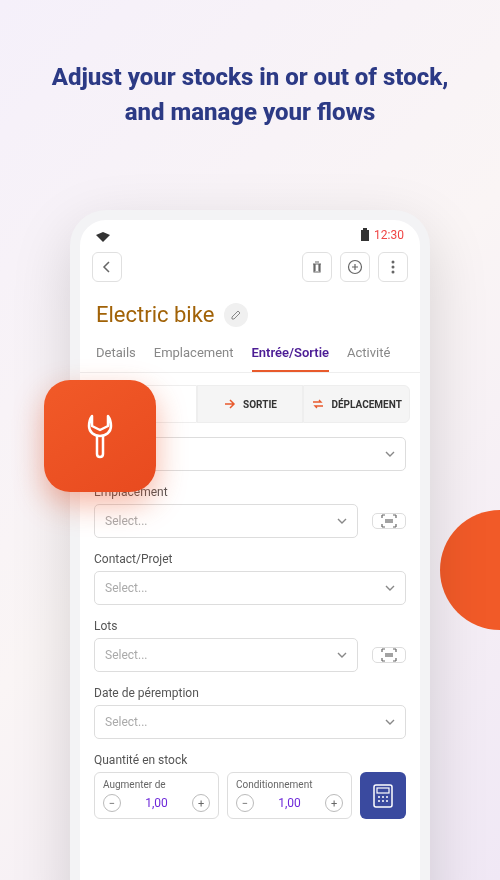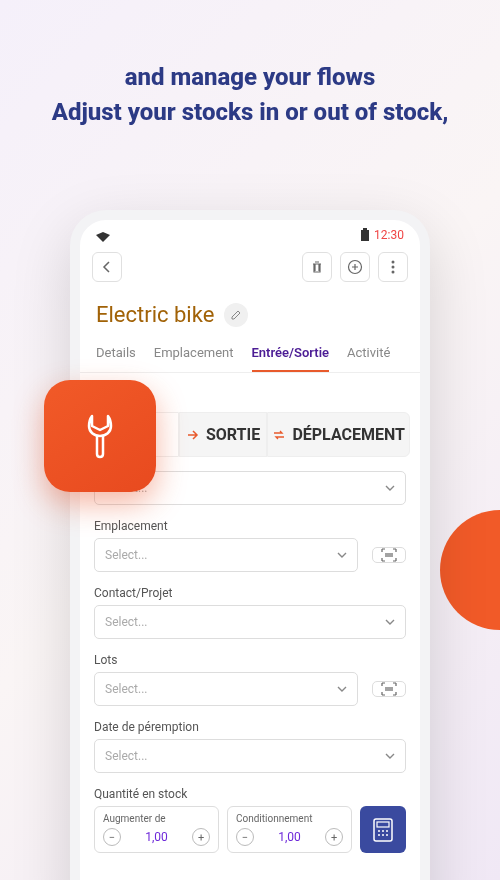--- a/index.html
+++ b/index.html
@@ -96,27 +96,26 @@
   display: flex;
   padding: 12px 10px 0;
   gap: 0;
 }
 .segment {
   flex: 1;
   display: flex;
   align-items: center;
   justify-content: center;
   gap: 6px;
-  font-size: 16px;
+  font-size: 10px;
   font-weight: 700;
   padding: 12px 4px;
   border: 1px solid #eee;
   background: #fff;
   color: #333;
-  margin-top: 27px;
 }
 .segment.dim { background: #f5f5f5; }
 .segment:first-child { border-radius: 6px 0 0 6px; }
 .segment:last-child { border-radius: 0 6px 6px 0; }
 .form {
   padding: 14px 14px 0;
 }
 .field {
   margin-bottom: 14px;
 }
@@ -216,22 +215,22 @@
   height: 120px;
   background: #f15a28;
   border-radius: 60px 0 0 60px;
 }
 svg { display: block; }
 </style>
 </head>
 <body>
 
 <div class="hero-text">
+  <div>Adjust your stocks in or out of stock,</div>
   <div>and manage your flows</div>
-  <div>Adjust your stocks in or out of stock,</div>
 </div>
 
 <div class="accent-blob"></div>
 
 <div class="phone">
 
   <div class="status-bar">
     <div class="status-left">
       <svg width="14" height="10" viewBox="0 0 14 10">
           <path d="M0 3 L7 0 L14 3 L7 10 Z" fill="#333"></path>

